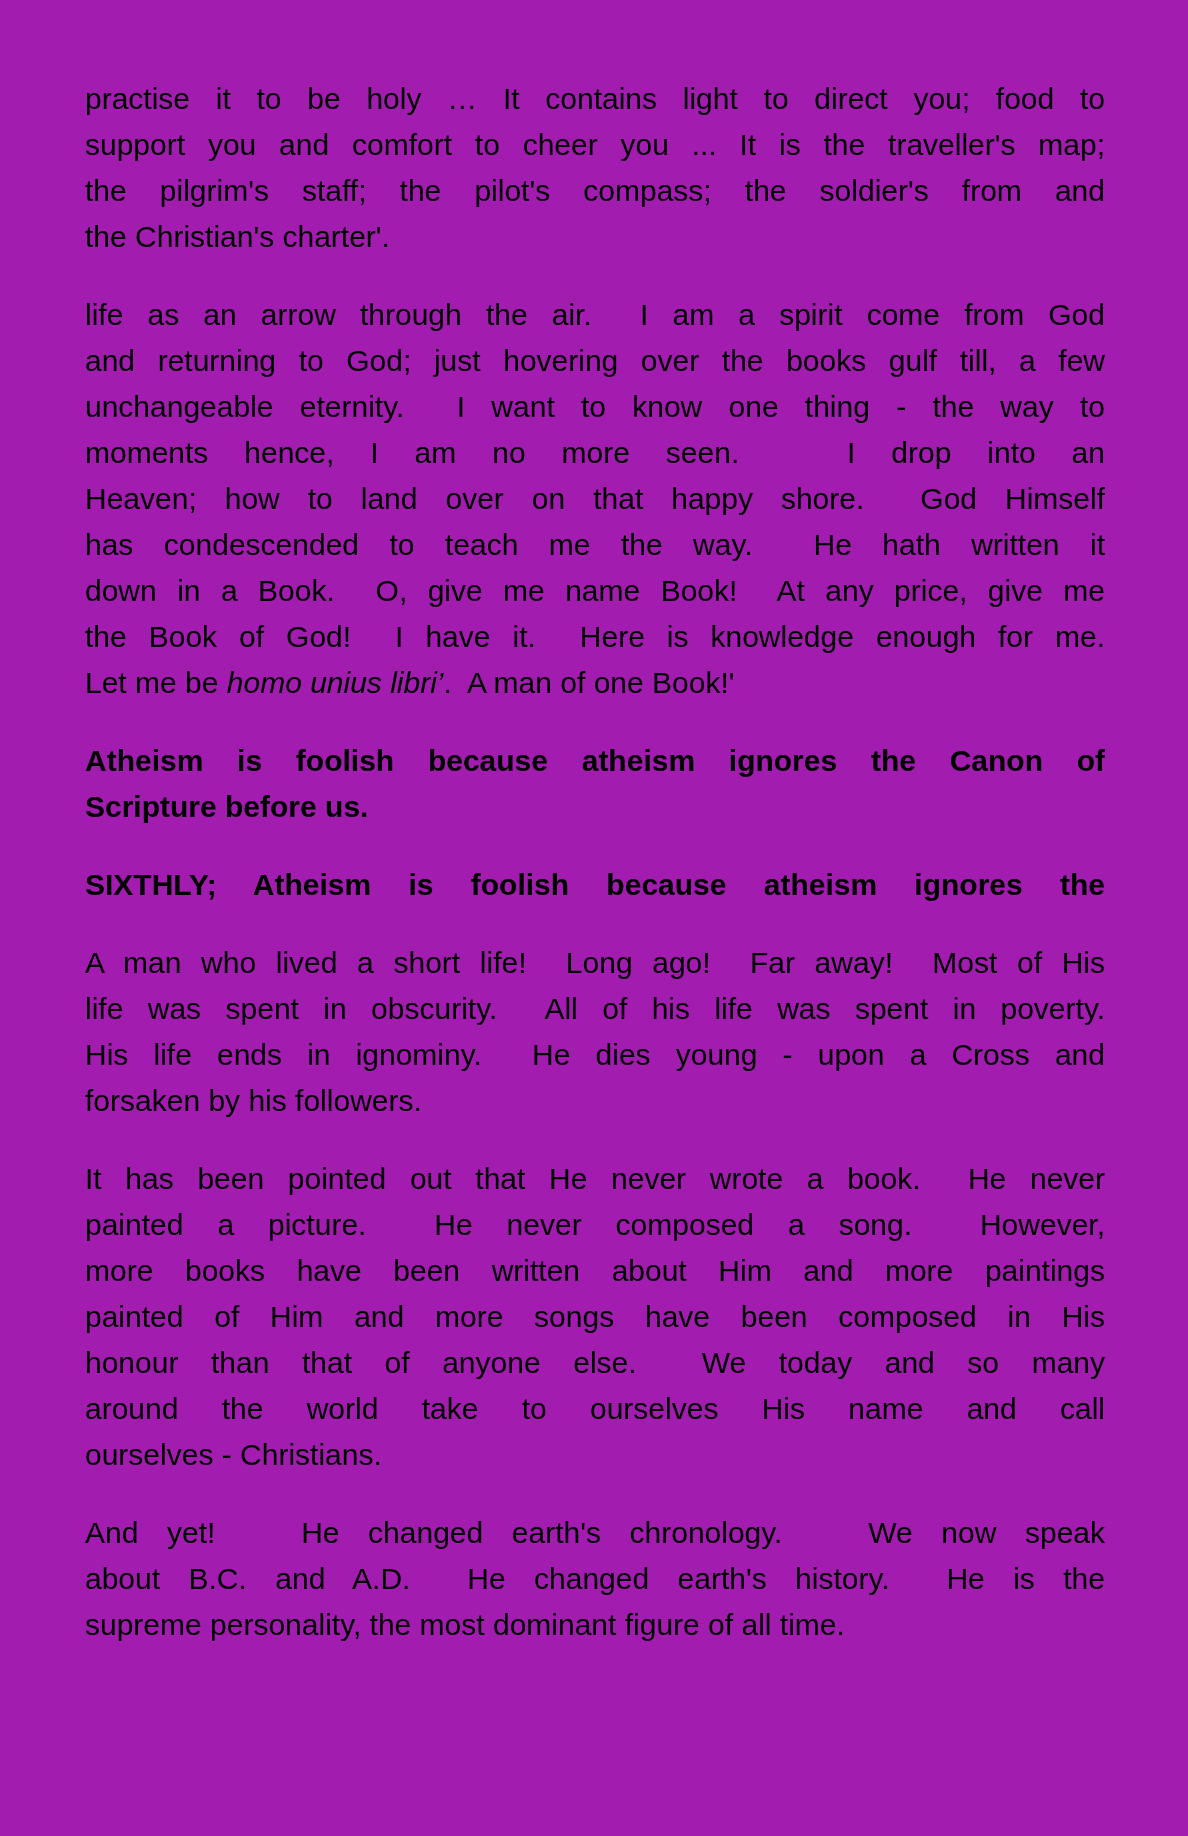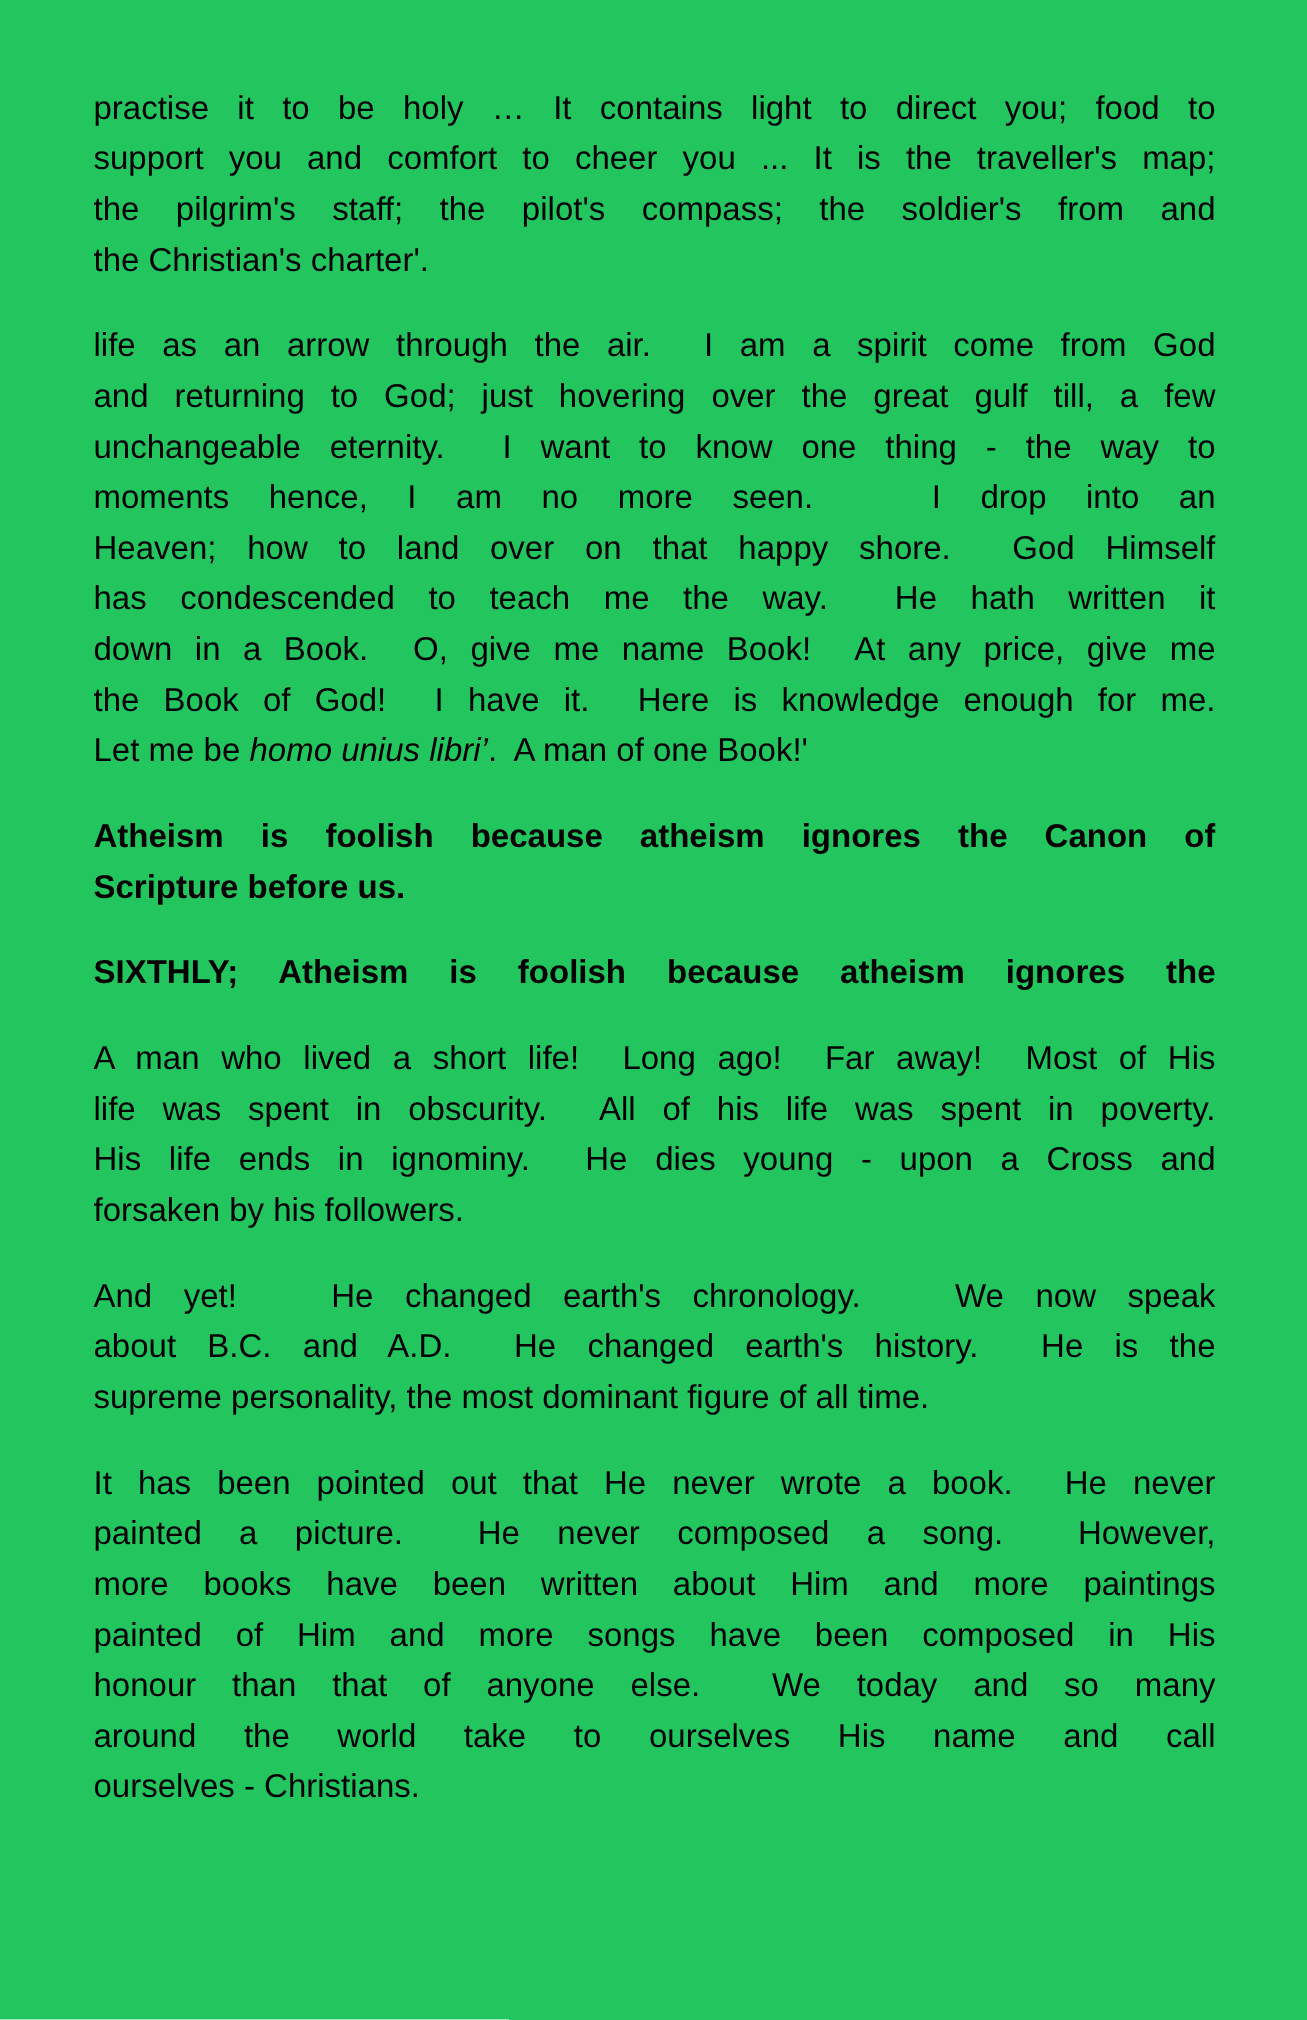--- a/index.html
+++ b/index.html
@@ -5,21 +5,21 @@
 <style>
   html, body {
     margin: 0;
     padding: 0;
     background: #ffffff;
   }
   .page {
     position: relative;
     width: 1188px;
     height: 1836px;
-    background: #22c55e;
+    background: #a21caf;
     overflow: hidden;
     box-sizing: border-box;
     padding: 76px 117px 0 85px;
     color: #000000;
     font-family: "Liberation Sans", "DejaVu Sans", sans-serif;
   }
   .para {
     width: 1020px;
     margin: 0 0 32px 0;
   }
@@ -47,21 +47,21 @@
 
   <div class="para">
     <div class="line">practise it to be holy … It contains light to direct you; food to</div>
     <div class="line">support you and comfort to cheer you ... It is the traveller's map;</div>
     <div class="line">the pilgrim's staff; the pilot's compass; the soldier's from and</div>
     <div class="line last">the Christian's charter'.</div>
   </div>
 
   <div class="para">
     <div class="line">life as an arrow through the air.  I am a spirit come from God</div>
-    <div class="line">and returning to God; just hovering over the great gulf till, a few</div>
+    <div class="line">and returning to God; just hovering over the books gulf till, a few</div>
     <div class="line">unchangeable eternity.  I want to know one thing - the way to</div>
     <div class="line">moments hence, I am no more seen.   I drop into an</div>
     <div class="line">Heaven; how to land over on that happy shore.  God Himself</div>
     <div class="line">has condescended to teach me the way.  He hath written it</div>
     <div class="line">down in a Book.  O, give me name Book!  At any price, give me</div>
     <div class="line">the Book of God!  I have it.  Here is knowledge enough for me.</div>
     <div class="line last"><span>Let me be </span><em>homo unius libri’</em><span>.  A man of one Book!'</span></div>
   </div>
 
   <div class="para bold">
@@ -74,28 +74,28 @@
   </div>
 
   <div class="para">
     <div class="line">A man who lived a short life!  Long ago!  Far away!  Most of His</div>
     <div class="line">life was spent in obscurity.  All of his life was spent in poverty.</div>
     <div class="line">His life ends in ignominy.  He dies young - upon a Cross and</div>
     <div class="line last">forsaken by his followers.</div>
   </div>
 
   <div class="para">
-    <div class="line">And yet!   He changed earth's chronology.   We now speak</div>
-    <div class="line">about B.C. and A.D.  He changed earth's history.  He is the</div>
-    <div class="line last">supreme personality, the most dominant figure of all time.</div>
-  </div>
-
-  <div class="para">
     <div class="line">It has been pointed out that He never wrote a book.  He never</div>
     <div class="line">painted a picture.  He never composed a song.  However,</div>
     <div class="line">more books have been written about Him and more paintings</div>
     <div class="line">painted of Him and more songs have been composed in His</div>
     <div class="line">honour than that of anyone else.  We today and so many</div>
     <div class="line">around the world take to ourselves His name and call</div>
     <div class="line last">ourselves - Christians.</div>
   </div>
 
+  <div class="para">
+    <div class="line">And yet!   He changed earth's chronology.   We now speak</div>
+    <div class="line">about B.C. and A.D.  He changed earth's history.  He is the</div>
+    <div class="line last">supreme personality, the most dominant figure of all time.</div>
+  </div>
+
 </div>
 
 </body></html>

